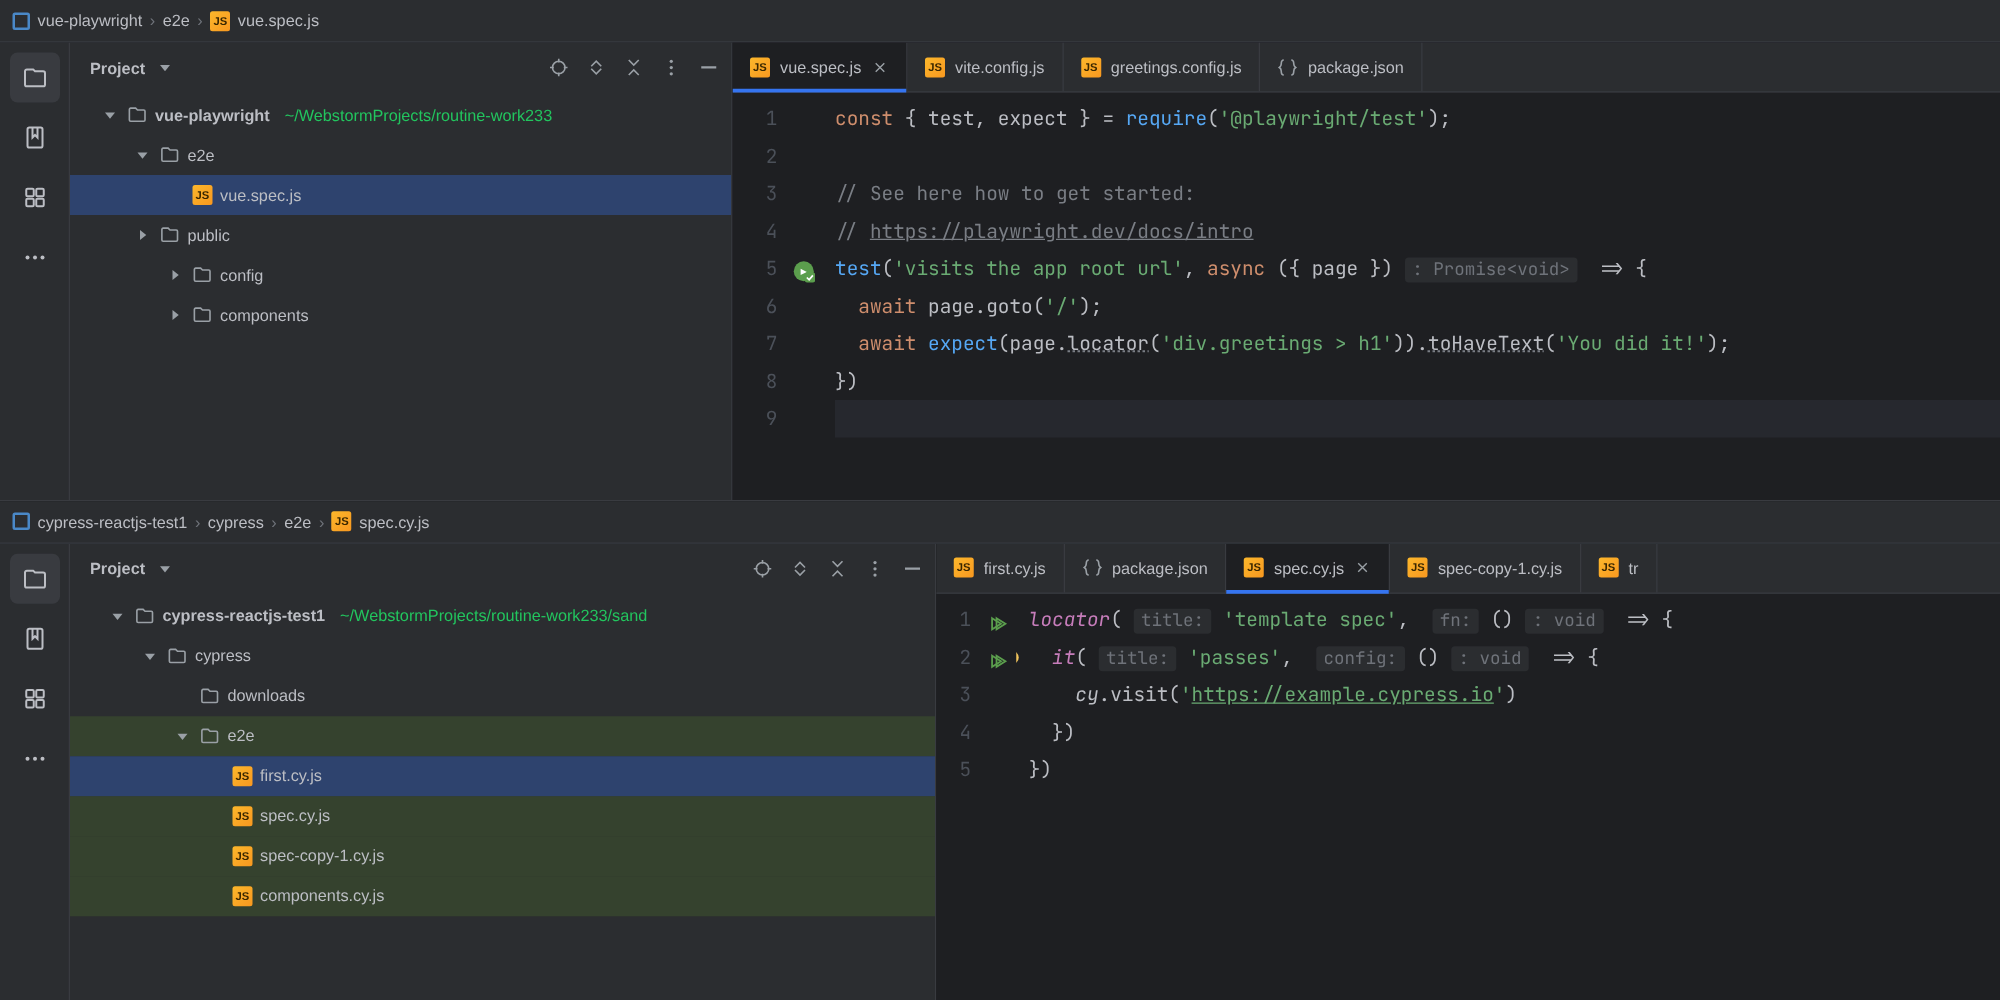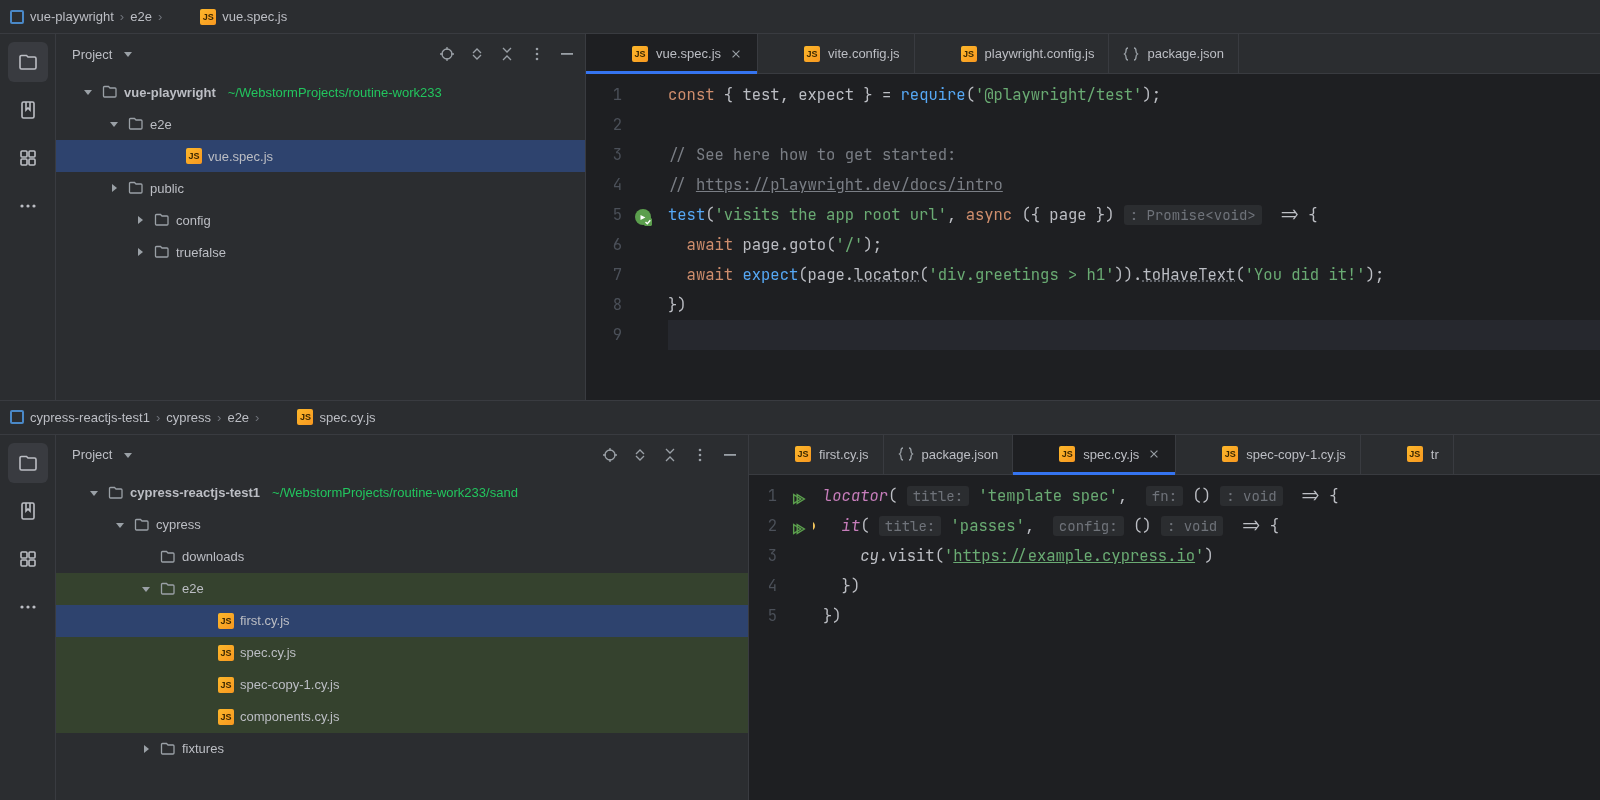--- a/index.html
+++ b/index.html
@@ -82,21 +82,21 @@
 .pane-top .project-panel { width: 530px; }
 .pane-bottom .project-panel { width: 693px; }
 
 .project-header {
   height: 40px;
   display: flex;
   align-items: center;
   padding: 0 10px 0 16px;
 }
 .project-title {
-  font-weight: 400;
+  font-weight: 700;
   display: flex;
   align-items: center;
   gap: 8px;
 }
 .project-actions {
   margin-left: auto;
   display: flex;
   align-items: center;
   gap: 14px;
 }
@@ -218,21 +218,20 @@
 .file-js {
   width: 16px; height: 16px;
   background: linear-gradient(135deg,#fcb72b,#f89820);
   border-radius: 2px;
   font-size: 9px;
   font-weight: 700;
   color: #3a2700;
   display: flex;
   align-items: center;
   justify-content: center;
-  margin-left: 32px;
 }
 .file-json {
   width: 16px; height: 16px;
   display:flex;align-items:center;justify-content:center;
   color: #9aa0a6;
 }
 </style>
 </head>
 <body>
 
@@ -430,42 +429,42 @@
           <div class="tree-item">
             <span class="spacer" style="width: 70px;"></span>
             <span class="chevron"><svg viewBox="0 0 16 16">
                 <use href="#chev-right"></use>
               </svg></span>
             <span class="folder-icon">
               <svg viewBox="0 0 16 16" width="16" height="16">
                 <use href="#folder"></use>
               </svg>
             </span>
-            <span class="label">truefalse</span>
+            <span class="label">components</span>
           </div>
         </div>
     </div>
     <div class="editor-area">
       <div class="tab-bar" id="tabs-top">
           <div class="tab active">
             <span class="file-js">JS</span>
             <span>vue.spec.js</span>
             <span class="close">
               <svg viewBox="0 0 14 14" width="12" height="12">
                 <use href="#close-x"></use>
               </svg>
             </span>
           </div>
           <div class="tab">
             <span class="file-js">JS</span>
             <span>vite.config.js</span>
           </div>
           <div class="tab">
             <span class="file-js">JS</span>
-            <span>playwright.config.js</span>
+            <span>greetings.config.js</span>
           </div>
           <div class="tab">
             <span class="file-json">
               <svg viewBox="0 0 16 16" width="16" height="16">
                 <use href="#braces"></use>
               </svg>
             </span>
             <span>package.json</span>
           </div>
         </div>
@@ -623,32 +622,20 @@
             <span class="chevron"></span>
             <span class="file-js">JS</span>
             <span class="label">spec-copy-1.cy.js</span>
           </div>
           <div class="tree-item marked">
             <span class="spacer" style="width: 102px;"></span>
             <span class="chevron"></span>
             <span class="file-js">JS</span>
             <span class="label">components.cy.js</span>
           </div>
-          <div class="tree-item">
-            <span class="spacer" style="width: 76px;"></span>
-            <span class="chevron"><svg viewBox="0 0 16 16">
-                <use href="#chev-right"></use>
-              </svg></span>
-            <span class="folder-icon">
-              <svg viewBox="0 0 16 16" width="16" height="16">
-                <use href="#folder"></use>
-              </svg>
-            </span>
-            <span class="label">fixtures</span>
-          </div>
         </div>
     </div>
     <div class="editor-area">
       <div class="tab-bar" id="tabs-bottom">
           <div class="tab">
             <span class="file-js">JS</span>
             <span>first.cy.js</span>
           </div>
           <div class="tab">
             <span class="file-json">

